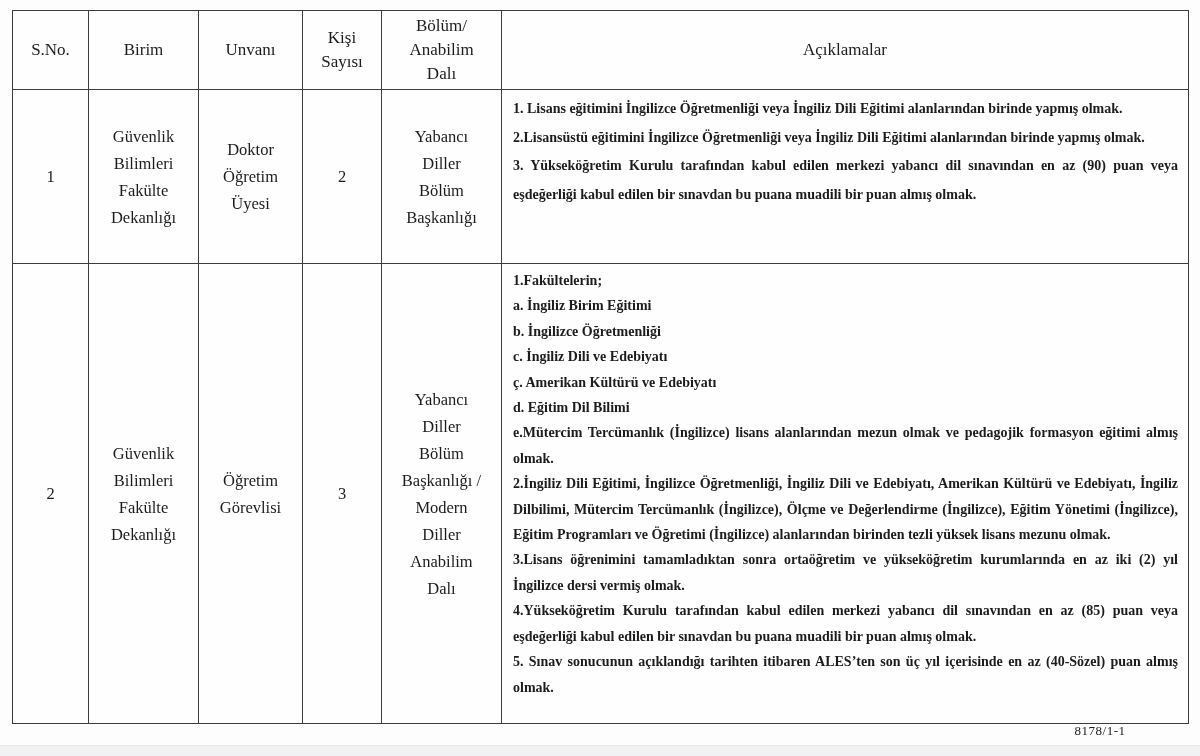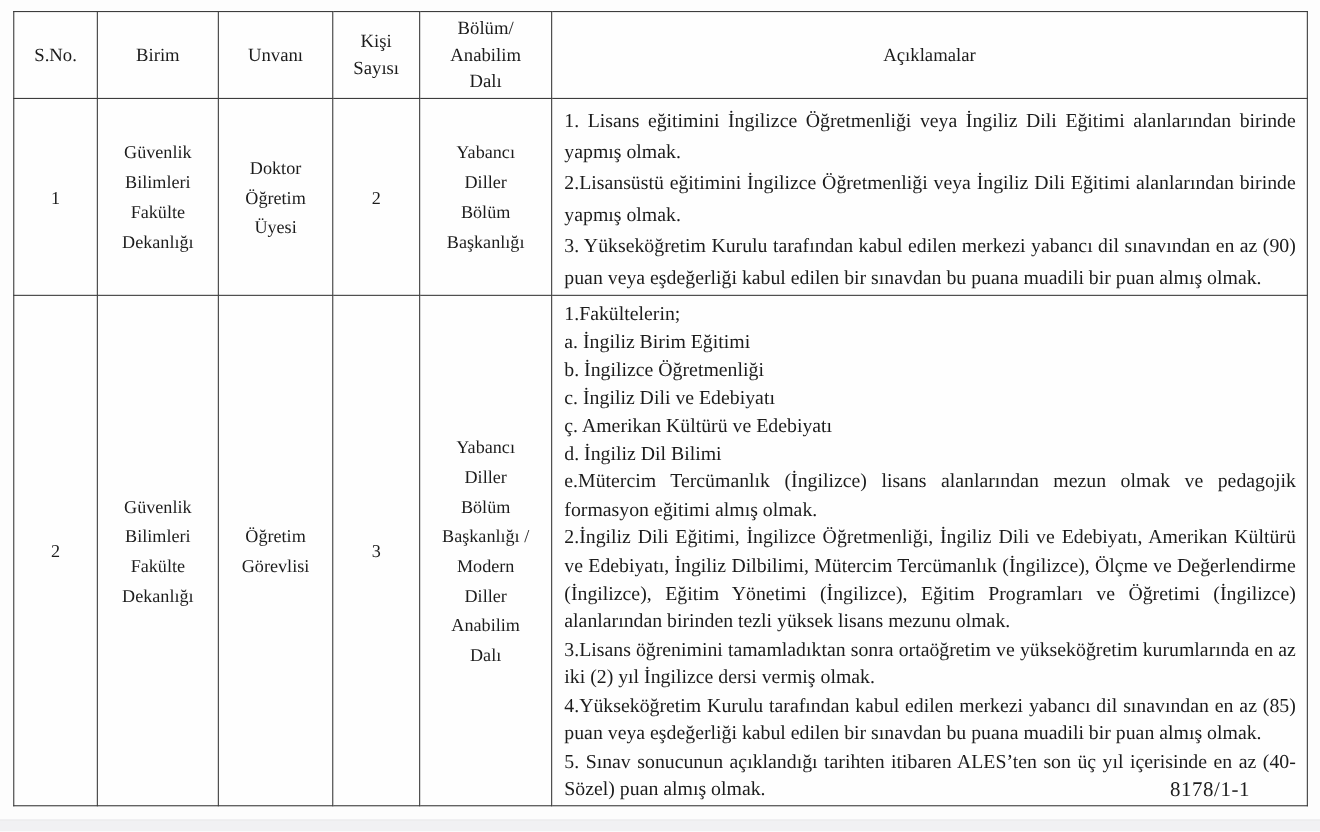--- a/index.html
+++ b/index.html
@@ -45,39 +45,40 @@
     text-align: center;
     vertical-align: middle;
     font-size: 16.5px;
     line-height: 27px;
     white-space: pre-line;
     padding: 2px 6px;
   }
   td.c-desc {
     vertical-align: top;
     padding: 2px 10px 2px 11px;
-    font-size: 18px;
+    font-size: 14px;
+    font-weight: bold;
   }
   td.c-desc p {
     margin: 0;
     text-align: justify;
   }
   tr.row-1 { height: 174px; }
   tr.row-2 { height: 460px; }
   tr.row-1 td.c-desc { padding-top: 5px; }
   tr.row-1 td.c-desc p { line-height: 28.5px; }
   tr.row-2 td.c-desc { padding-top: 4px; }
   tr.row-2 td.c-desc p { line-height: 25.4px; }
   .footer-code {
     position: absolute;
-    top: 708px;
+    top: 723px;
     left: 1040px;
     width: 120px;
     text-align: center;
-    font-size: 19px;
+    font-size: 13px;
     letter-spacing: 0.5px;
   }
   .bottom-bar {
     position: absolute;
     left: 0;
     bottom: 0;
     width: 1200px;
     height: 10px;
     background: #f1f1f3;
     border-top: 1px solid #e9e9ec;
@@ -147,21 +148,21 @@
 Modern
 Diller
 Anabilim
 Dalı</td>
         <td class="c-desc">
           <p>1.Fakültelerin;</p>
           <p>a. İngiliz Birim Eğitimi</p>
           <p>b. İngilizce Öğretmenliği</p>
           <p>c. İngiliz Dili ve Edebiyatı</p>
           <p>ç. Amerikan Kültürü ve Edebiyatı</p>
-          <p>d. İngiliz Dil Bilimi</p>
+          <p>d. Eğitim Dil Bilimi</p>
           <p>e.Mütercim Tercümanlık (İngilizce) lisans alanlarından mezun olmak ve pedagojik formasyon eğitimi almış olmak.</p>
           <p>2.İngiliz Dili Eğitimi, İngilizce Öğretmenliği, İngiliz Dili ve Edebiyatı, Amerikan Kültürü ve Edebiyatı, İngiliz Dilbilimi, Mütercim Tercümanlık (İngilizce), Ölçme ve Değerlendirme (İngilizce), Eğitim Yönetimi (İngilizce), Eğitim Programları ve Öğretimi (İngilizce) alanlarından birinden tezli yüksek lisans mezunu olmak.</p>
           <p>3.Lisans öğrenimini tamamladıktan sonra ortaöğretim ve yükseköğretim kurumlarında en az iki (2) yıl İngilizce dersi vermiş olmak.</p>
           <p>4.Yükseköğretim Kurulu tarafından kabul edilen merkezi yabancı dil sınavından en az (85) puan veya eşdeğerliği kabul edilen bir sınavdan bu puana muadili bir puan almış olmak.</p>
           <p>5. Sınav sonucunun açıklandığı tarihten itibaren ALES’ten son üç yıl içerisinde en az (40-Sözel) puan almış olmak.</p>
         </td>
       </tr>
     </tbody>
   </table>
 

